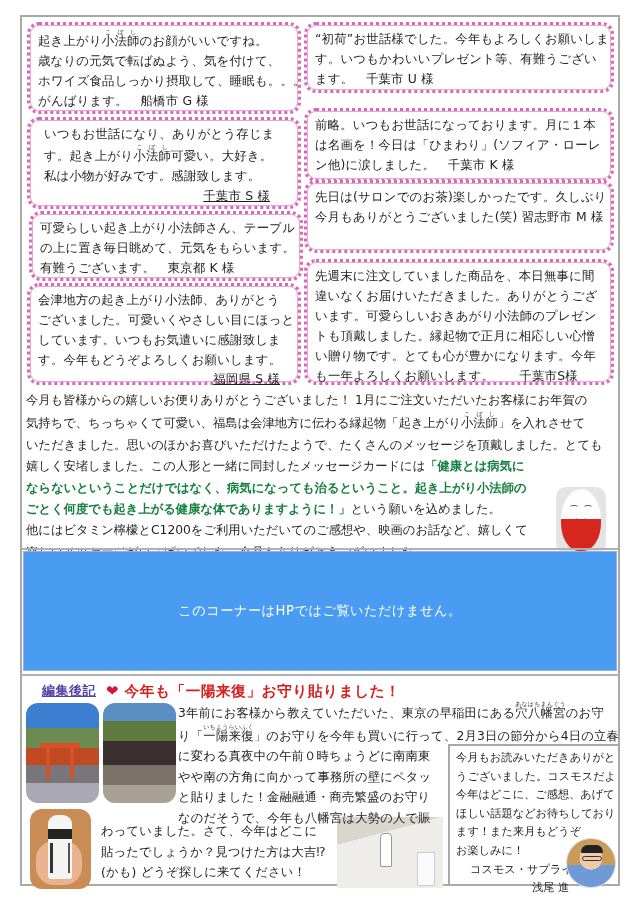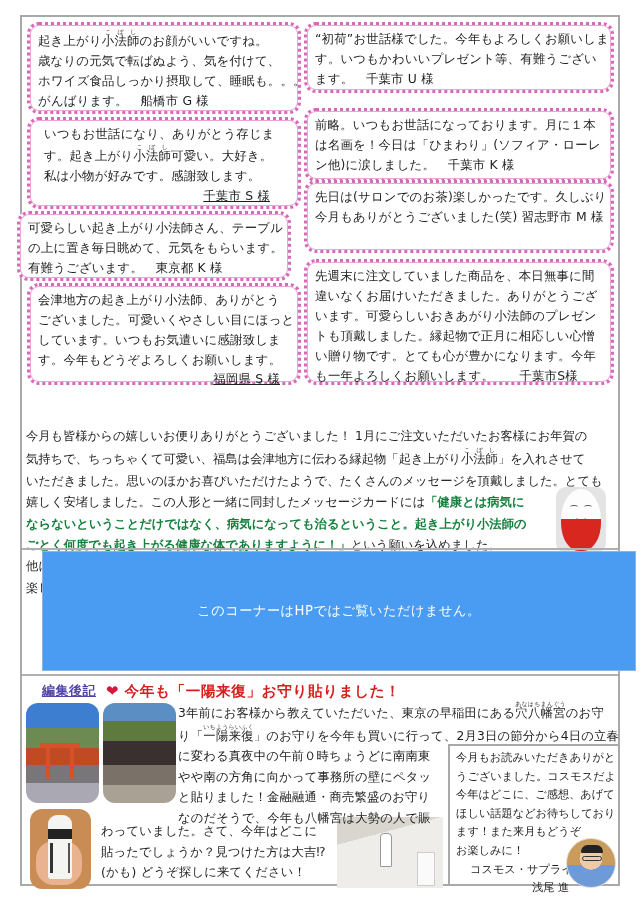--- a/index.html
+++ b/index.html
@@ -17,36 +17,36 @@
     border: 3px dotted #d669b8; border-radius: 12px;
     box-shadow: 0 0 0 1px #e9a6d6 inset;
     font-size: 12.4px; line-height: 20px; padding: 4px 8px;
     color: #1e1e1e; letter-spacing: 0.2px;
   }
   .msg .line { display: block; white-space: nowrap; }
   .msg .right { text-align: right; text-decoration: underline; }
   ruby rt { font-size: 6px; color: #333; }
   .intro {
     position: absolute; left: 26px; top: 390px; width: 590px;
-    font-size: 12.3px; line-height: 21.4px; color: #1e1e1e; margin-top: 36px;
+    font-size: 12.3px; line-height: 21.4px; color: #1e1e1e;
   }
   .intro .line { display: block; white-space: nowrap; }
   .intro b { font-weight: bold; color: #15803d; }
   .doll {
     position: absolute; left: 556px; top: 487px; width: 50px; height: 66px;
     border-radius: 10px; background: #e4e4e4; overflow: hidden;
   }
   .doll .head { position: absolute; left: 5px; top: 2px; width: 40px; height: 62px; border-radius: 50% 50% 45% 45%; background: linear-gradient(#fdfdfd 0 48%, #d8271f 48% 100%); }
   .doll .eye { position: absolute; top: 18px; width: 8px; height: 4px; border-top: 1.5px solid #555; border-radius: 50%; }
   .doll .mouth { position: absolute; left: 15px; top: 28px; width: 10px; height: 5px; border-bottom: 1.5px solid #555; border-radius: 50%; }
   .hp-box {
     position: absolute; left: 23px; top: 551px; width: 594px; height: 120px;
     background: #4a9cf3; border: 1px solid #8fb4dc;
     display: flex; align-items: center; justify-content: center;
-    color: #fff; font-size: 13.2px; letter-spacing: 0.5px; margin-left: 19px;
+    color: #fff; font-size: 13.2px; letter-spacing: 0.5px;
   }
   .sep { position: absolute; left: 22px; width: 596px; height: 2px; background: #b0b0b0; }
   .ed-title { position: absolute; left: 26px; top: 680px; height: 22px; white-space: nowrap; display: flex; align-items: center; }
   .ed-label { font-size: 13px; color: #5146a8; text-decoration: underline; font-weight: bold; margin-right: 10px; letter-spacing: 0.5px; margin-left: 16px; }
   .heart { color: #d6153a; font-size: 15px; margin-right: 6px; }
   .ed-headline { font-size: 14.6px; font-weight: bold; color: #d81d1d; letter-spacing: 0.6px; }
   .photo { position: absolute; border-radius: 12px; overflow: hidden; }
   .p1 { left: 26px; top: 703px; width: 73px; height: 100px;
         background: linear-gradient(180deg, #3d7ed0 0 25%, #6b8b53 25% 45%, #c04a24 45% 62%, #79767a 62% 80%, #a9a8b3 80% 100%); }
   .p1 .torii { position: absolute; left: 14px; top: 40px; width: 40px; height: 5px; background: #d6502a; }
@@ -92,21 +92,21 @@
   <span class="line">がんばります。　船橋市 G 様</span>
 </div>
 
 <div class="msg" style="left:27px;top:117px;width:274px;height:92px;padding-left:14px;">
   <span class="line">いつもお世話になり、ありがとう存じま</span>
   <span class="line"><span>す。起き上がり</span><ruby><span>小法師</span><rt>こぼし</rt></ruby><span>可愛い。大好き。</span></span>
   <span class="line">私は小物が好みです。感謝致します。</span>
   <span class="line right" style="padding-right:20px;">千葉市 S 様</span>
 </div>
 
-<div class="msg" style="left:17px;top:211px;width:274px;height:70px;">
+<div class="msg" style="left:29px;top:211px;width:274px;height:70px;">
   <span class="line">可愛らしい起き上がり小法師さん、テーブル</span>
   <span class="line">の上に置き毎日眺めて、元気をもらいます。</span>
   <span class="line">有難うございます。　東京都 K 様</span>
 </div>
 
 <div class="msg" style="left:27px;top:283px;width:274px;height:102px;">
   <span class="line">会津地方の起き上がり小法師、ありがとう</span>
   <span class="line">ございました。可愛いくやさしい目にほっと</span>
   <span class="line">しています。いつもお気遣いに感謝致しま</span>
   <span class="line">す。今年もどうぞよろしくお願いします。</span>

